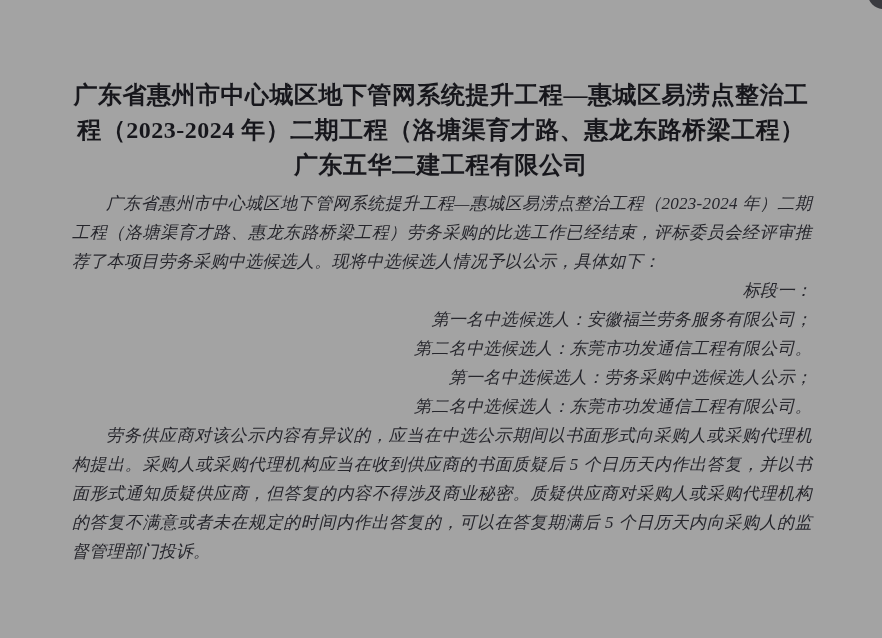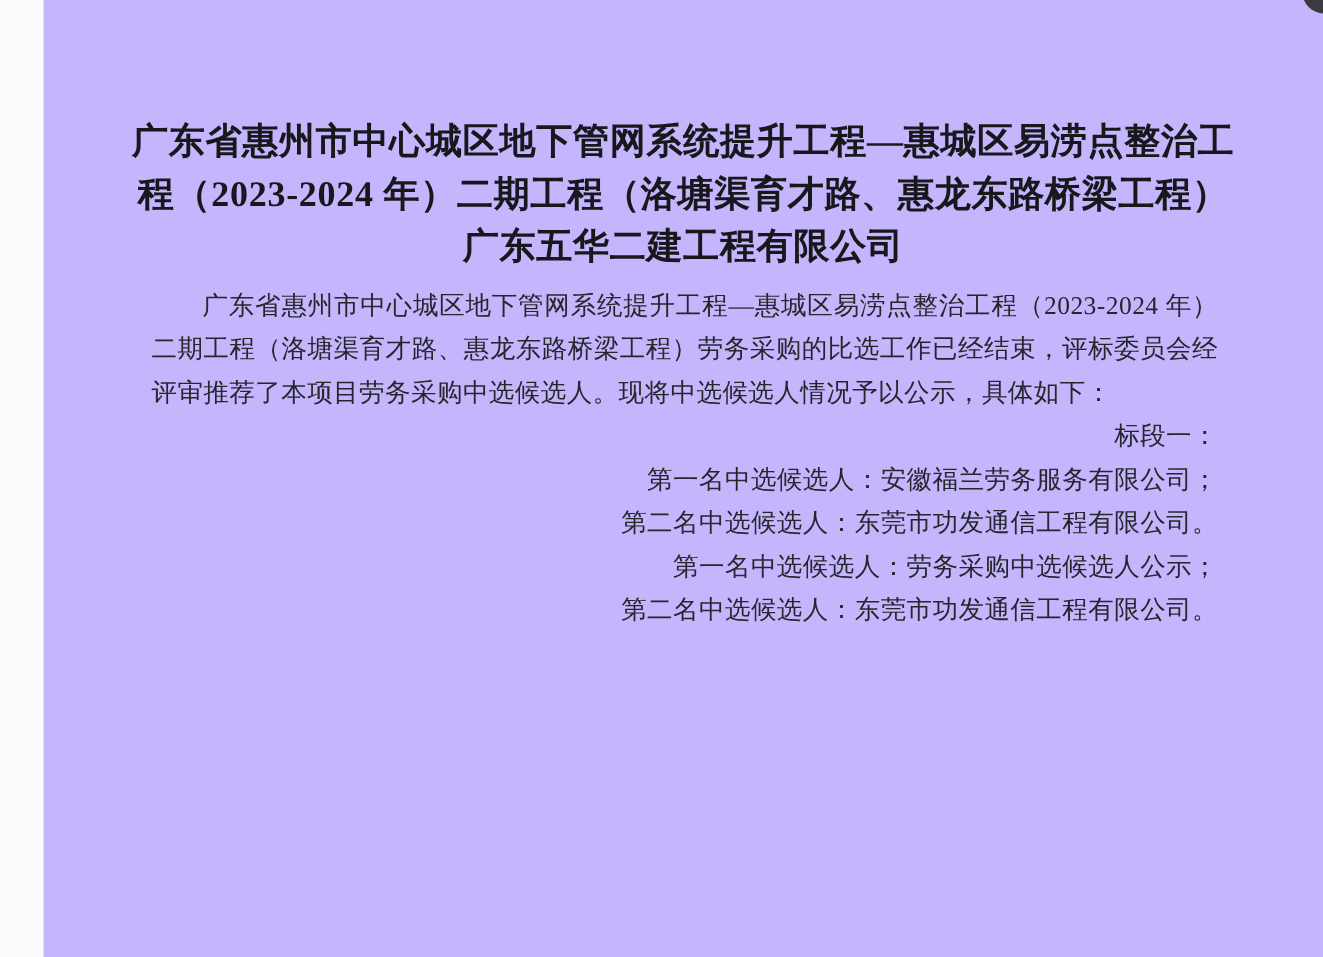--- a/index.html
+++ b/index.html
@@ -11,40 +11,40 @@
     height: 638px;
     position: relative;
     overflow: hidden;
     background: #fafbfc;
     font-family: "Liberation Serif", "DejaVu Serif", serif;
     color: #26262c;
   }
   .page {
     position: absolute;
     inset: 0;
-    background: #c4b5fd;
-    margin-left: 29px;
+    background: #a3a3a3;
   }
   .title {
     margin: 78px 58px 6px 58px;
     text-align: center;
     font-size: 24px;
     font-weight: bold;
     line-height: 35px;
     color: #17171c;
     letter-spacing: 0.5px;
   }
   .title-line {
     display: block;
   }
   .doc-body {
     margin: 0 70px 0 72px;
     font-size: 17px;
     line-height: 29px;
     letter-spacing: 0.3px;
+    font-style: italic;
   }
   .para {
     margin: 0;
     text-align: right;
   }
   .justify {
     text-align: justify;
   }
   .indent {
     text-indent: 2em;
@@ -74,17 +74,18 @@
     <p class="para indent justify">广东省惠州市中心城区地下管网系统提升工程—惠城区易涝点整治工程（2023-2024 年）二期工程（洛塘渠育才路、惠龙东路桥梁工程）劳务采购的比选工作已经结束，评标委员会经评审推荐了本项目劳务采购中选候选人。现将中选候选人情况予以公示，具体如下：</p>
 
     <p class="para">标段一：</p>
     <p class="para indent">第一名中选候选人：安徽福兰劳务服务有限公司；</p>
     <p class="para indent">第二名中选候选人：东莞市功发通信工程有限公司。</p>
 
     <p class="para indent">第一名中选候选人：劳务采购中选候选人公示；</p>
     <p class="para indent">第二名中选候选人：东莞市功发通信工程有限公司。</p>
 
 
+    <p class="para indent justify">劳务供应商对该公示内容有异议的，应当在中选公示期间以书面形式向采购人或采购代理机构提出。采购人或采购代理机构应当在收到供应商的书面质疑后 5 个日历天内作出答复，并以书面形式通知质疑供应商，但答复的内容不得涉及商业秘密。质疑供应商对采购人或采购代理机构的答复不满意或者未在规定的时间内作出答复的，可以在答复期满后 5 个日历天内向采购人的监督管理部门投诉。</p>
   </main>
 
 </div>
 
 <div class="corner-dot"></div>
 
 </body></html>

